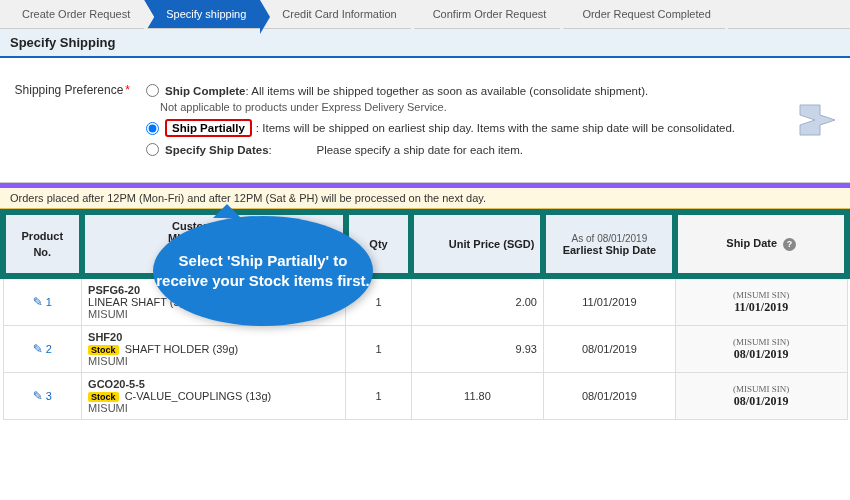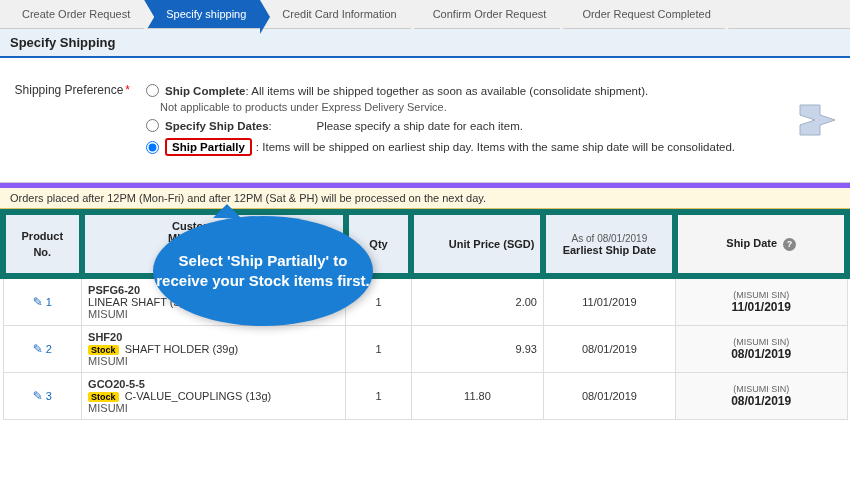--- a/index.html
+++ b/index.html
@@ -171,20 +171,21 @@
       margin-right: 3px;
     }
     .row-no-link {
       color: #1565c0;
       text-decoration: none;
       cursor: pointer;
     }
     .ship-date-cell {
       text-align: center;
       background: #f9f9f9;
+      font-family: Liberation Serif, serif;
     }
     .ship-date-sub {
       font-size: 9px;
       color: #666;
     }
     .ship-date-val {
       font-size: 12px;
       color: #222;
       font-weight: bold;
     }
@@ -273,28 +274,28 @@
     </div>
     <div class="shipping-options">
 
       <div class="option-row">
         <input type="radio" name="shipping" style="">
         <span><strong>Ship Complete</strong>: All items will be shipped together as soon as available (consolidate shipment).</span>
       </div>
       <div class="option-desc">Not applicable to products under Express Delivery Service.</div>
 
       <div class="option-row">
-        <input type="radio" name="shipping" style="">
-        <span><strong>Specify Ship Dates</strong>: &nbsp;&nbsp;&nbsp;&nbsp;&nbsp;&nbsp;&nbsp;&nbsp;&nbsp;&nbsp;&nbsp;&nbsp; Please specify a ship date for each item.</span>
-      </div>
-
-      <div class="option-row">
         <input type="radio" name="shipping" checked="" style="">
         <span class="option-highlighted">Ship Partially</span>
         <span class="option-text">: Items will be shipped on earliest ship day. Items with the same ship date will be consolidated.</span>
+      </div>
+
+      <div class="option-row">
+        <input type="radio" name="shipping" style="">
+        <span><strong>Specify Ship Dates</strong>: &nbsp;&nbsp;&nbsp;&nbsp;&nbsp;&nbsp;&nbsp;&nbsp;&nbsp;&nbsp;&nbsp;&nbsp; Please specify a ship date for each item.</span>
       </div>
     </div>
     <div class="arrow-area">
       <svg class="arrow-shape" viewBox="0 0 50 50" fill="none" xmlns="http://www.w3.org/2000/svg">
         <path d="M10 10 L30 10 L30 20 L45 25 L30 30 L30 40 L10 40 L10 30 L25 25 L10 20 Z" fill="#c8d4e8" stroke="#a0b0c8" stroke-width="1"></path>
       </svg>
     </div>
   </div>
 
   <div class="tooltip-bubble">

